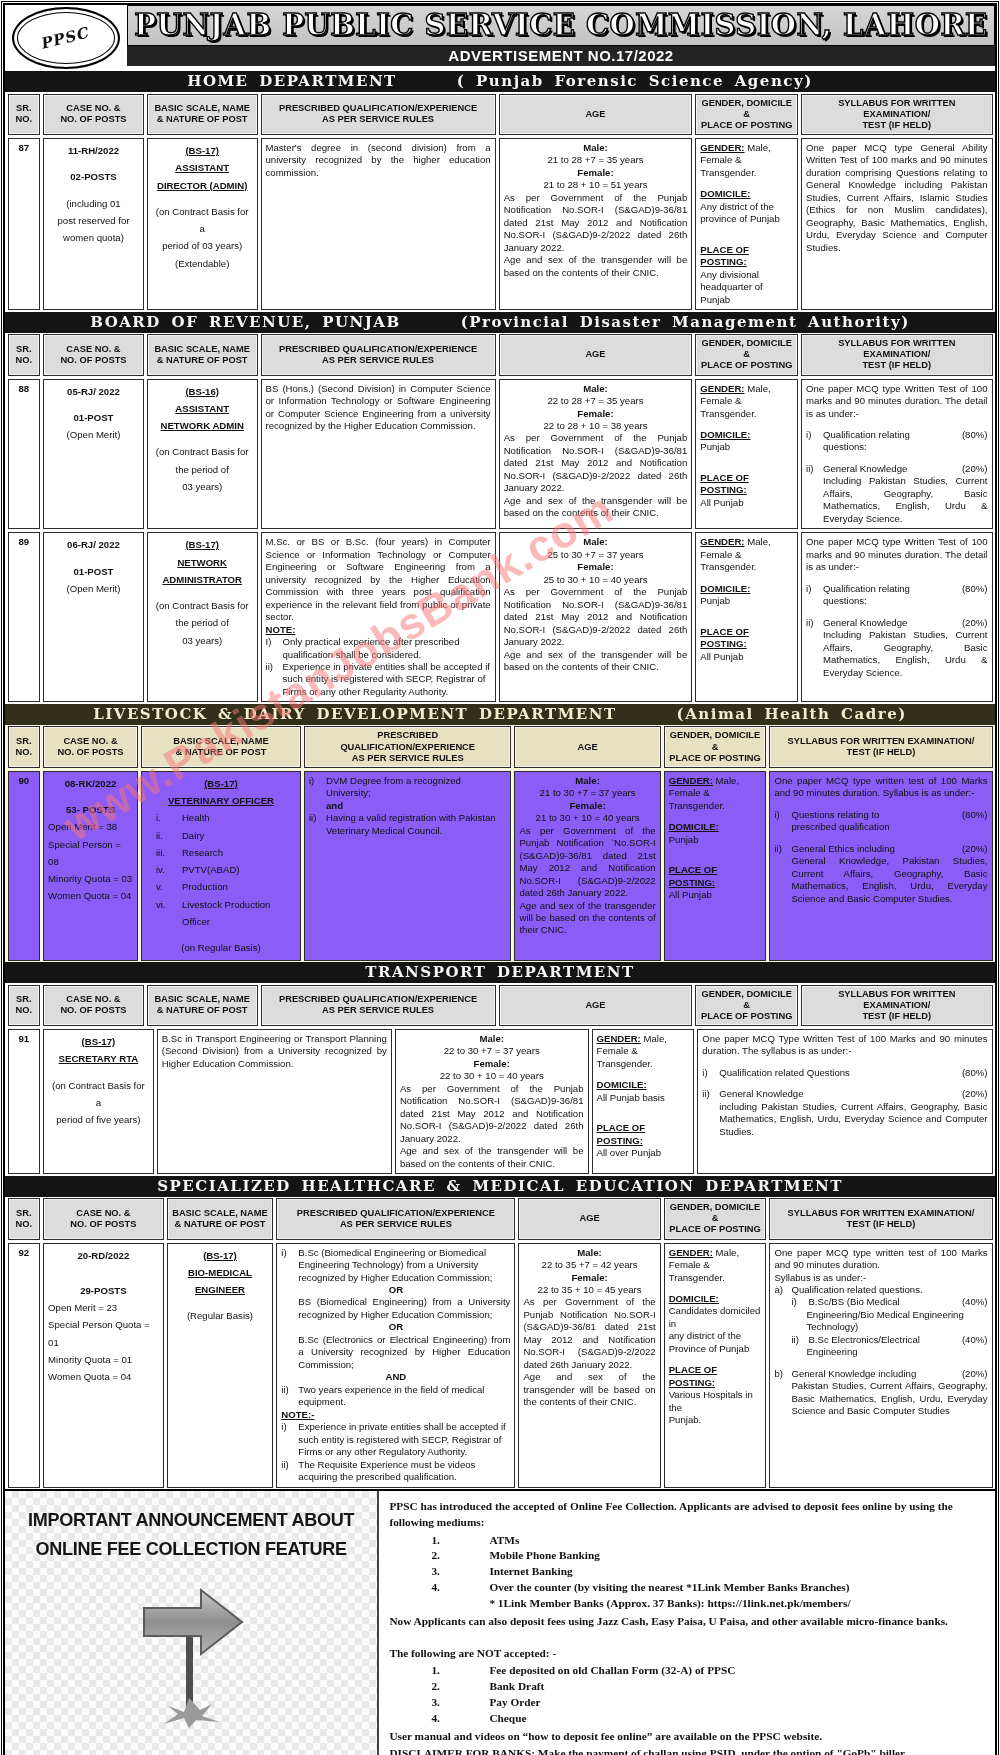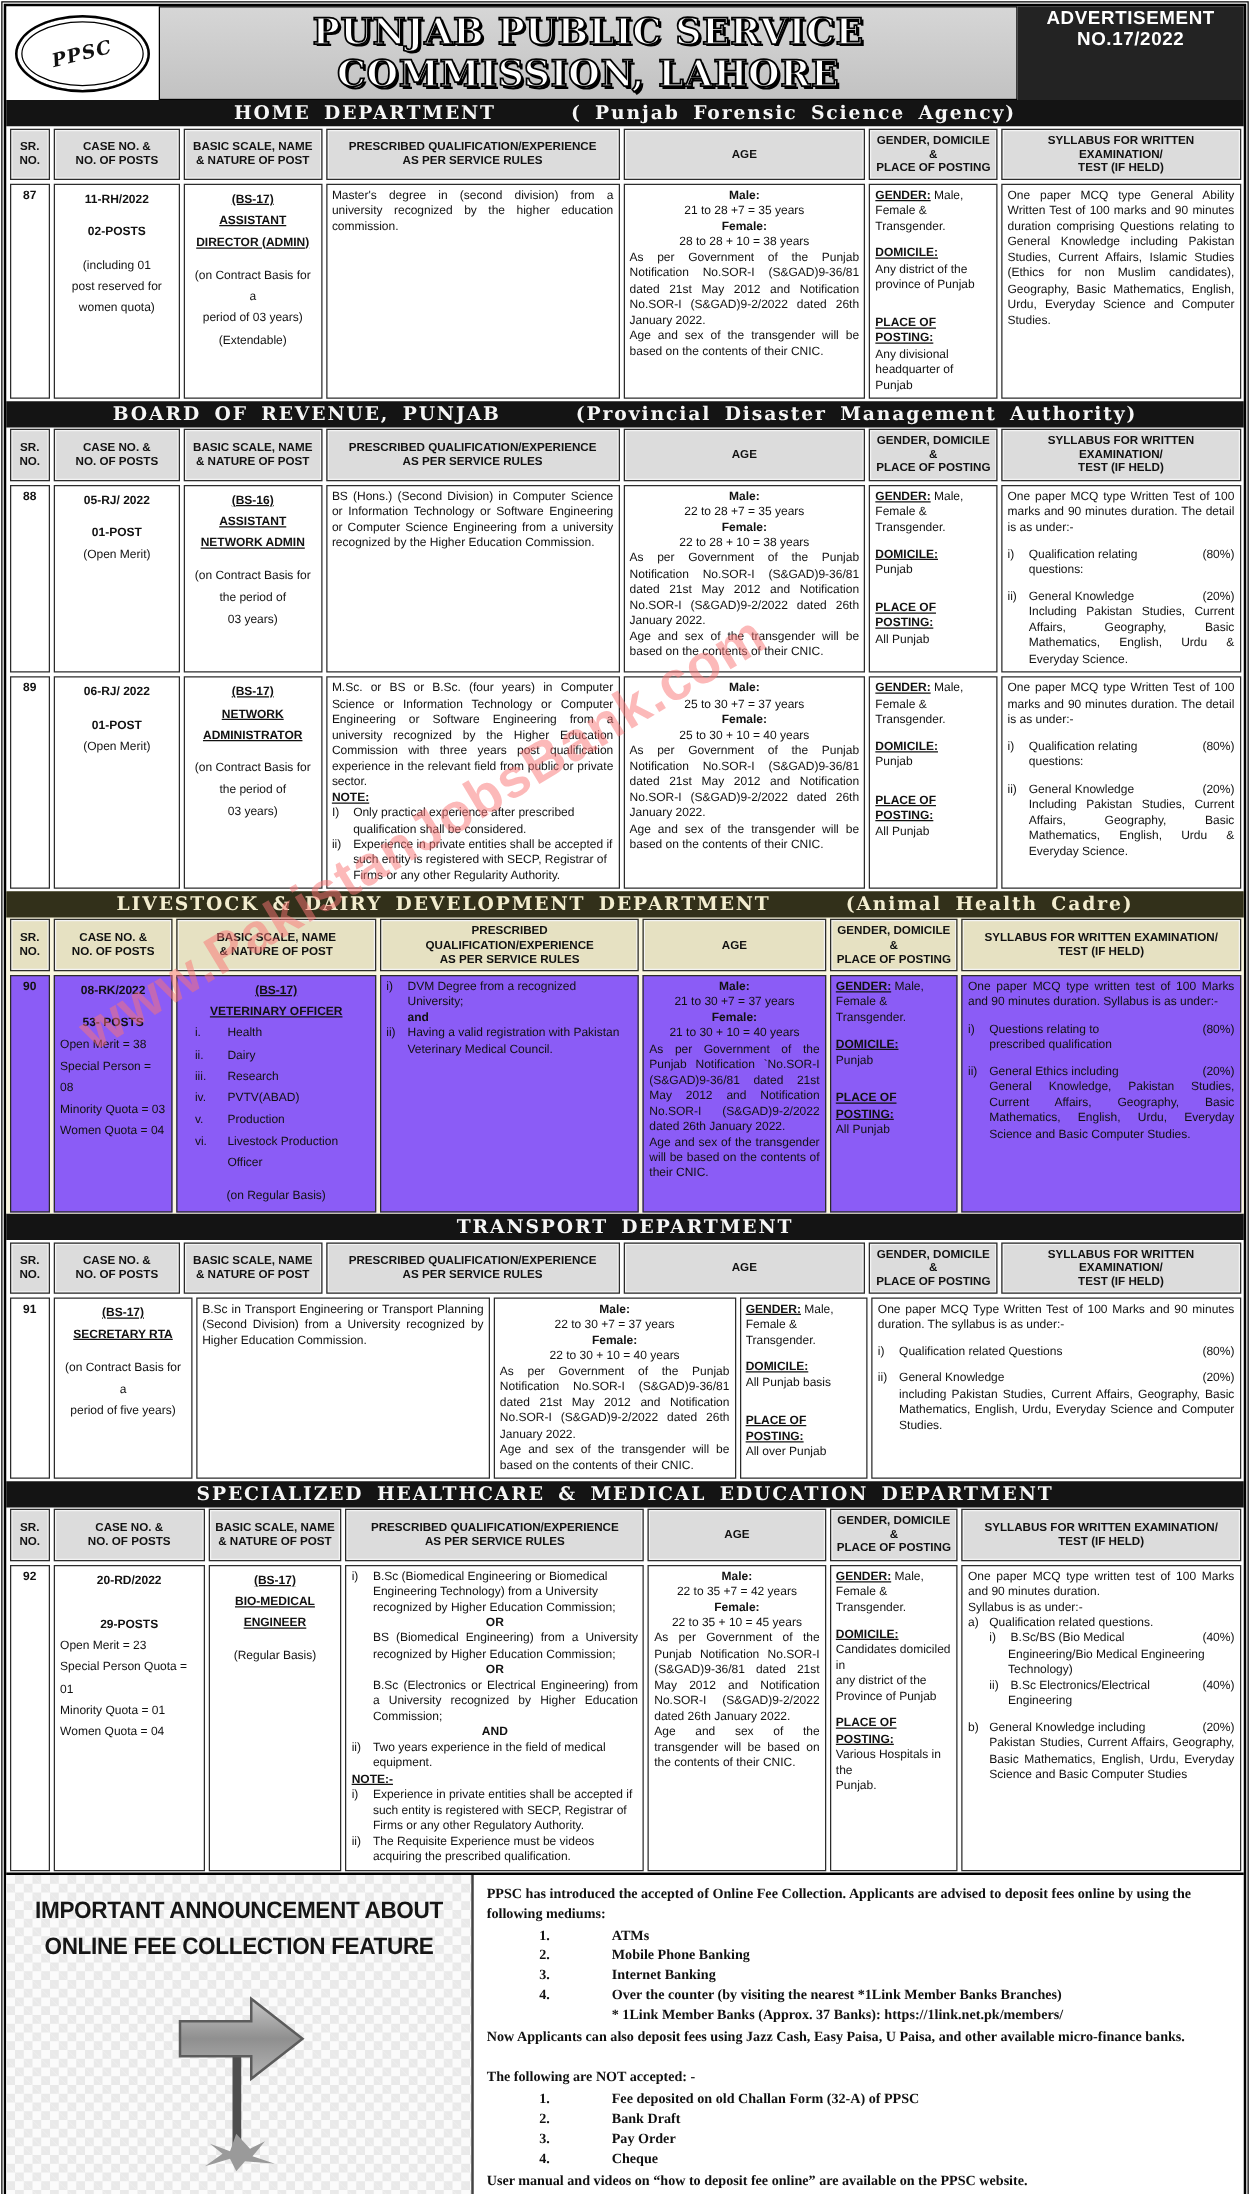--- a/index.html
+++ b/index.html
@@ -6,21 +6,21 @@
   body{width:1000px;font-family:"Liberation Sans",sans-serif;color:#111;position:relative;}
   .page{position:relative;width:1000px;}
   .ad-border{margin:3px;border:2px solid #000;outline:1px solid #000;outline-offset:1px;background:#fff;}
 
   
   header{display:flex;align-items:stretch;}
   .seal{flex:0 0 118px;display:flex;align-items:center;justify-content:center;padding:2px;}
   .seal-oval{width:104px;height:58px;border:2px solid #000;border-radius:50%;box-shadow:inset 0 0 0 3px #fff,inset 0 0 0 4px #000;
     display:flex;align-items:center;justify-content:center;background:#fff;}
   .seal-oval span{font:italic bold 15px "DejaVu Serif",serif;transform:rotate(-14deg);letter-spacing:1px;}
-  .mast-right{flex:1;display:flex;flex-direction:row;}
+  .mast-right{flex:1;display:flex;flex-direction:column;}
   .title-band{background:linear-gradient(#d6d6d6,#c2c2c2);border:1px solid #000;text-align:center;padding:2px 0 3px;}
   h1{margin:0;font:bold 29px "DejaVu Serif",serif;color:#fff;letter-spacing:.5px;
      -webkit-text-stroke:1.4px #000;text-shadow:2px 2px 0 #000;}
   .adv-bar{background:#232323;color:#fff;text-align:center;font:bold 15px "Liberation Sans",sans-serif;padding:1px 0 2px;letter-spacing:.5px;}
 
   
   .sec-bar{background:#141414;color:#f6f6f6;text-align:center;padding:1px 0 2px;display:flex;justify-content:center;gap:60px;}
   .sec-bar .t,.sec-bar .s{font:bold 15px "DejaVu Serif",serif;letter-spacing:1.5px;word-spacing:4px;}
   .theme-cream{background:#faf6df;}
   .theme-cream .sec-bar{background:#32301a;color:#f3edcf;}
@@ -135,21 +135,21 @@
               <div class="ln"><span class="body">period of 03 years)</span></div>
               <div class="ln"><span class="body">(Extendable)</span></div>
             </div>
             <div class="td cell-qual c3">
               <div class="ln j"><span class="body">Master's degree in (second division) from a university recognized by the higher education commission.</span></div>
             </div>
             <div class="td cell-age c4">
               <div class="ln b c"><span class="body">Male:</span></div>
               <div class="ln c"><span class="body">21 to 28 +7 = 35 years</span></div>
               <div class="ln b c"><span class="body">Female:</span></div>
-              <div class="ln c"><span class="body">28 to 28 + 10 = 38 years</span></div>
+              <div class="ln c"><span class="body">21 to 28 + 10 = 51 years</span></div>
               <div class="ln j"><span class="body">As per Government of the Punjab Notification No.SOR-I (S&amp;GAD)9-36/81 dated 21st May 2012 and Notification No.SOR-I (S&amp;GAD)9-2/2022 dated 26th January 2022.</span></div>
               <div class="ln j"><span class="body">Age and sex of the transgender will be based on the contents of their CNIC.</span></div>
             </div>
             <div class="td cell-gender c5">
               <div class="ln"><span class="lbl">GENDER:</span><span class="body"> Male,</span></div>
               <div class="ln"><span class="body">Female &amp;  Transgender.</span></div>
               <div class="ln blank"><span class="body">&nbsp;</span></div>
               <div class="ln"><span class="lbl">DOMICILE:</span><span class="body">&nbsp;</span></div>
               <div class="ln"><span class="body">Any district of the</span></div>
               <div class="ln"><span class="body">province of Punjab</span></div>

